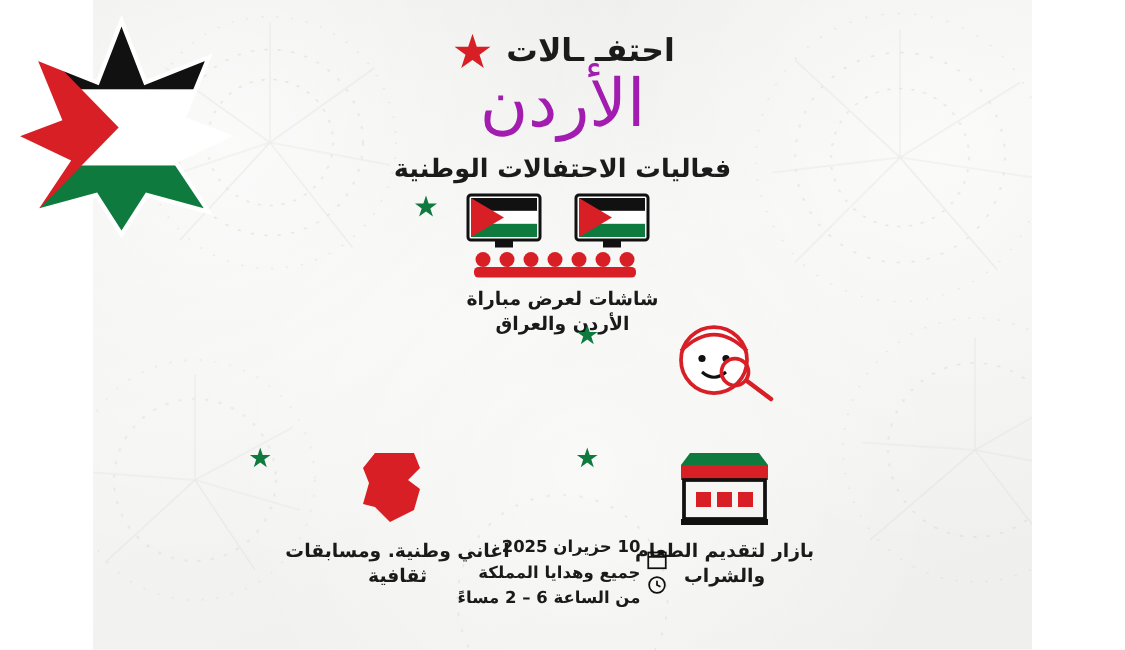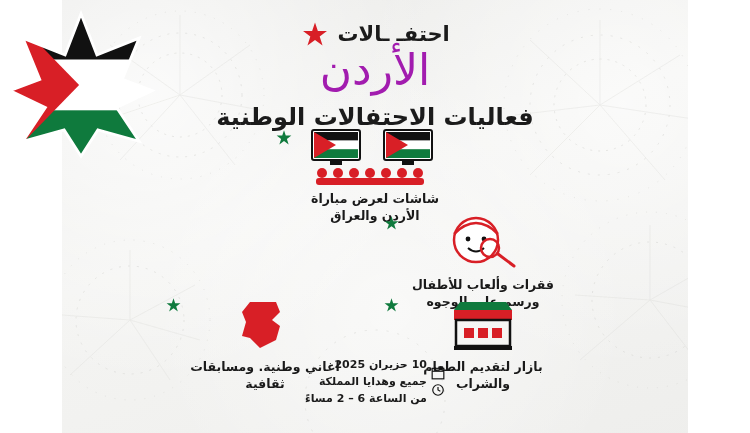--- a/index.html
+++ b/index.html
@@ -91,21 +91,21 @@
   }
   .title-line2 {
     font-size: 44px;
     font-weight: normal;
     color: #a21caf;
     line-height: 1.1;
     margin-top: -2px;
   }
   .subtitle {
     margin-top: 9px;
-    font-size: 24px;
+    font-size: 17px;
     font-weight: bold;
     color: #1b1b1b;
   }
 
   
   .items {
     position: absolute;
     top: 128px;
     left: 150px;
     right: 150px;
@@ -291,22 +291,20 @@
             <circle cx="40" cy="25" r="2.4" fill="#111111"></circle>
             <circle cx="56" cy="25" r="2.4" fill="#111111"></circle>
             <path d="M40 34 Q48 41 56 34" fill="none" stroke="#111111" stroke-width="2"></path>
             <circle cx="62" cy="34" r="9" fill="none" stroke="#d81f26" stroke-width="2.5"></circle>
             <path d="M70 40 L86 52" stroke="#d81f26" stroke-width="3" stroke-linecap="round"></path>
           </svg>
           <svg class="mini-star" width="15" height="15" viewBox="0 0 100 100">
             <path d="M50 2 L61 35 L96 35 L68 56 L79 90 L50 69 L21 90 L32 56 L4 35 L39 35 Z" fill="#0f7a3d"></path>
           </svg>
         </div>
-        <div class="caption">فقرات وألعاب للأطفال
-ورسم على الوجوه</div>
       </div>
 
 
       <div class="item item-bazaar">
         <div class="icon-box">
           <svg width="110" height="58" viewBox="0 0 110 58">
             <path d="M26 14 h58 v10 h-58 z" fill="#d81f26"></path>
             <path d="M26 14 l6 -8 h46 l6 8" fill="#0f7a3d"></path>
             <rect x="28" y="24" width="54" height="26" fill="none" stroke="#111111" stroke-width="2.5"></rect>
             <rect x="36" y="32" width="10" height="10" fill="#d81f26"></rect>

